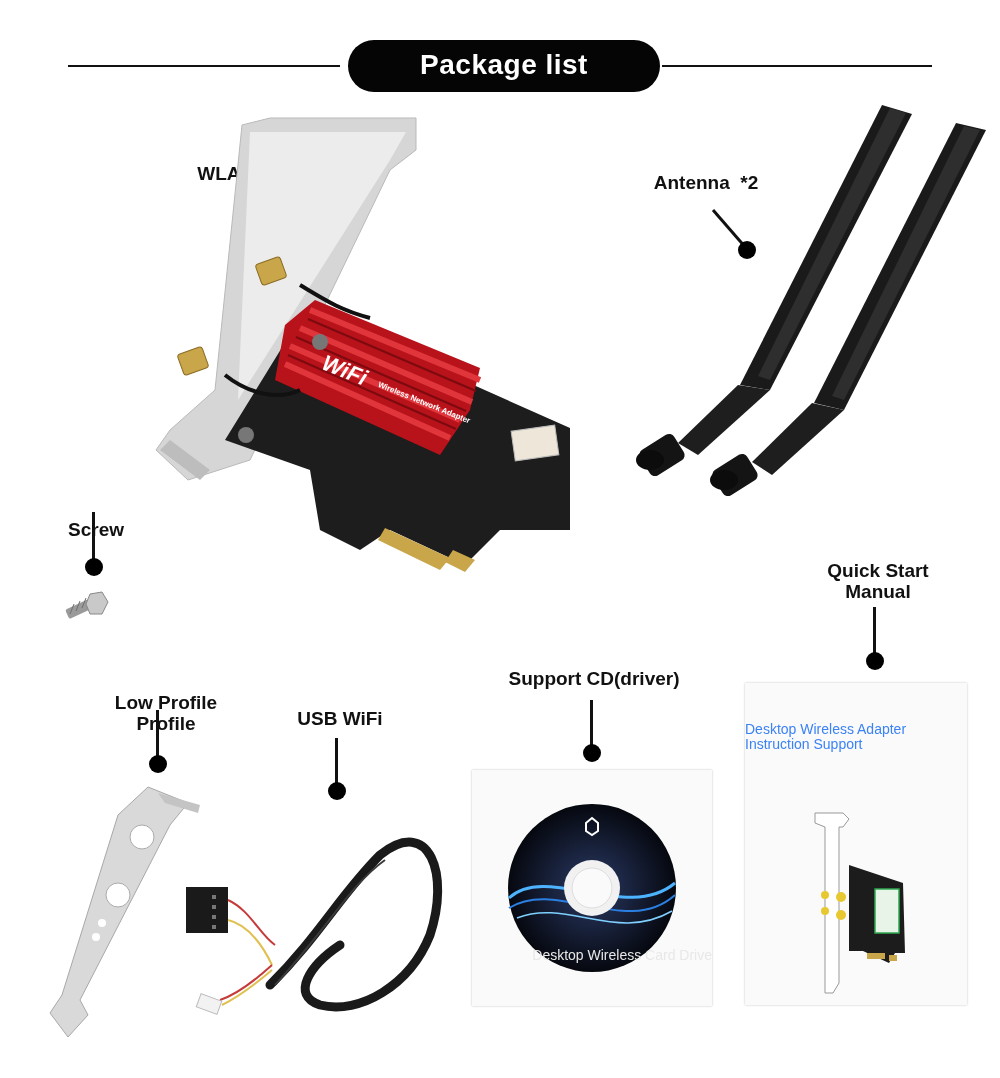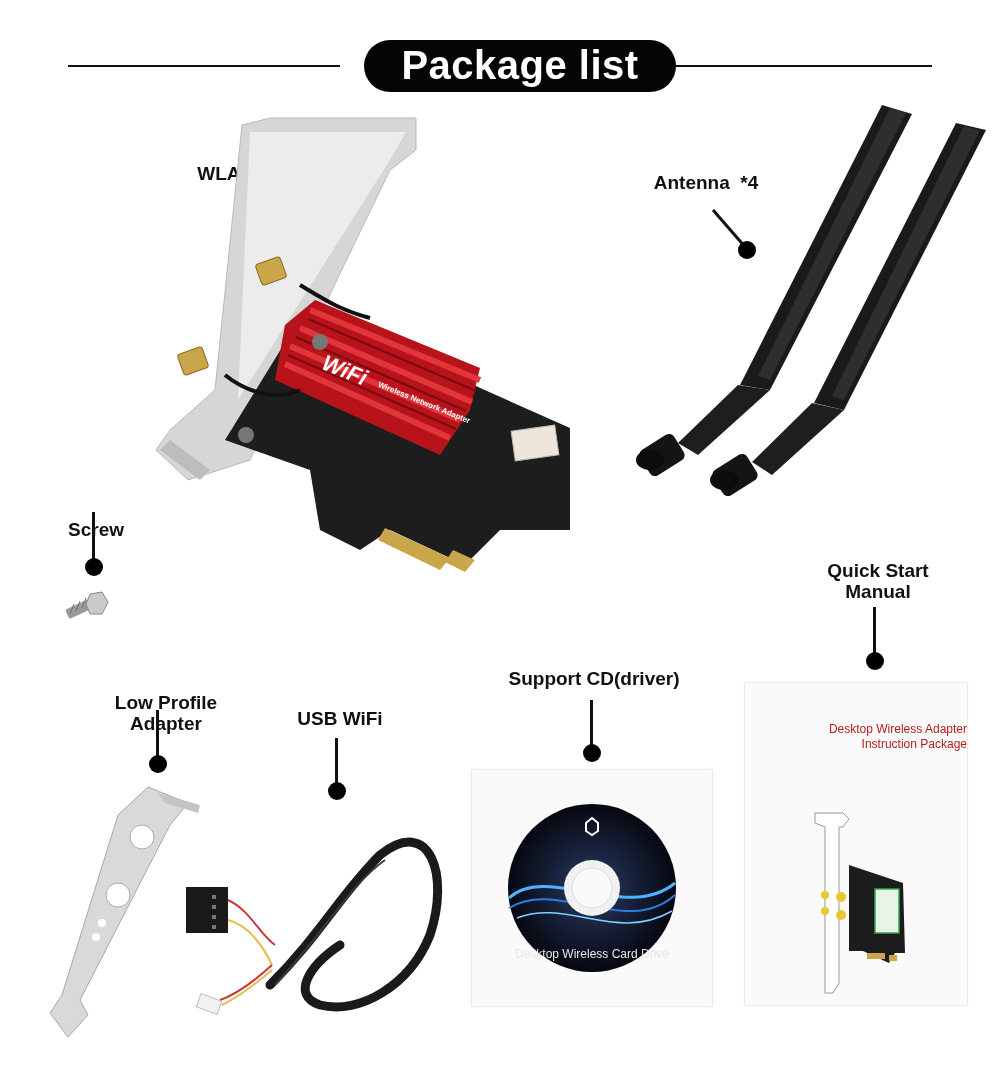--- a/index.html
+++ b/index.html
@@ -1,26 +1,26 @@
 <!DOCTYPE html>
 <html><head>
 <meta charset="utf-8">
 <style>
   html,body{margin:0;padding:0;background:#ffffff;}
   body{width:1000px;height:1078px;position:relative;overflow:hidden;font-family:"Liberation Sans","DejaVu Sans",sans-serif;}
   .abs{position:absolute;}
   .rule{position:absolute;height:2px;background:#111;top:65px;}
-  .title-pill{position:absolute;left:364px;top:40px;width:312px;height:52px;background:#050505;border-radius:26px;color:#fff;font-weight:bold;font-size:40px;text-align:center;line-height:50px;letter-spacing:0.5px;}
+  .title-pill{position:absolute;left:348px;top:40px;width:312px;height:52px;background:#050505;border-radius:26px;color:#fff;font-weight:bold;font-size:28px;text-align:center;line-height:50px;letter-spacing:0.5px;}
   .label{position:absolute;font-weight:bold;color:#111;font-size:19px;text-align:center;line-height:21px;white-space:nowrap;}
   .stem{position:absolute;width:3px;background:#111;}
   .dot{position:absolute;width:18px;height:18px;border-radius:50%;background:#000;}
   svg{position:absolute;overflow:visible;}
   .paper{position:absolute;background:#fafafa;box-shadow:0 0 2px rgba(0,0,0,.25);}
-  .manual-text{position:absolute;width:100%;text-align:right;font-size:12px;color:#b91c1c;line-height:15px;}
-  .cd-text{position:absolute;width:100%;text-align:center;font-size:12px;color:#e8e8e8;}
+  .manual-text{position:absolute;width:100%;text-align:left;font-size:14px;color:#3b82f6;line-height:15px;}
+  .cd-text{position:absolute;width:100%;text-align:right;font-size:14px;color:#e8e8e8;}
 </style>
 </head>
 <body>
 
 <div class="rule" style="left:68px;width:272px;"></div>
 <div class="rule" style="left:662px;width:270px;"></div>
 <div class="title-pill">Package list</div>
 
 <div class="label" style="left:190px;top:163px;width:120px;">WLAN Card</div>
 <div class="stem" style="left:246px;top:205px;height:50px;"></div>
@@ -63,21 +63,21 @@
     <path d="M160,175 C185,190 200,200 230,208" stroke="#111" stroke-width="4" fill="none"></path>
     <path d="M85,265 C110,285 140,290 160,280" stroke="#111" stroke-width="4" fill="none"></path>
 
     <circle cx="180" cy="232" r="8" fill="#777"></circle>
     <circle cx="106" cy="325" r="8" fill="#777"></circle>
   </svg>
   <div class="abs" style="left:188px;top:240px;color:#fff;font-size:22px;font-weight:bold;font-style:italic;transform:rotate(22deg);transform-origin:left top;">WiFi</div>
   <div class="abs" style="left:240px;top:270px;color:#fff;font-size:8px;font-weight:bold;transform:rotate(22deg);transform-origin:left top;white-space:nowrap;">Wireless Network Adapter</div>
 </div>
 
-<div class="label" style="left:646px;top:172px;width:120px;white-space:pre;">Antenna  *4</div>
+<div class="label" style="left:646px;top:172px;width:120px;white-space:pre;">Antenna  *2</div>
 <svg width="60" height="60" style="left:710px;top:205px;">
   <line x1="3" y1="5" x2="36" y2="43" stroke="#111" stroke-width="3"></line>
   <circle cx="37" cy="45" r="9" fill="#000"></circle>
 </svg>
 
 <div class="abs" style="left:620px;top:100px;width:380px;height:400px;">
   <svg width="380" height="400" viewBox="0 0 380 400">
     <g>
       <polygon points="262,5 292,14 150,290 120,285" fill="#1a1a1a"></polygon>
       <polygon points="270,8 286,13 150,280 138,276" fill="#2e2e2e"></polygon>
@@ -103,21 +103,21 @@
   <g stroke="#6f6f6f" stroke-width="1">
       <line x1="8" y1="26" x2="12" y2="16"></line>
       <line x1="14" y1="23" x2="18" y2="13"></line>
       <line x1="20" y1="20" x2="24" y2="10"></line>
     </g>
   <polygon points="28,6 40,4 46,14 40,26 28,26 24,16" fill="#c9c9c9" stroke="#888"></polygon>
 </svg>
 
 <div class="label" style="left:96px;top:660px;width:140px;margin-top:32px;">
   <div>Low Profile</div>
-  <div>Adapter</div>
+  <div>Profile</div>
 </div>
 <div class="stem" style="left:156px;top:710px;height:50px;"></div>
 <div class="dot" style="left:149px;top:755px;"></div>
 <svg width="180" height="260" style="left:40px;top:775px;">
   <polygon points="108,12 148,28 130,50 40,225 48,240 28,262 10,238 22,220 78,40" fill="#d9d9d9" stroke="#a8a8a8"></polygon>
   <polygon points="118,18 160,30 158,38 125,28" fill="#c4c4c4"></polygon>
   <circle cx="102" cy="62" r="12" fill="#fff" stroke="#aaa"></circle>
   <circle cx="78" cy="120" r="12" fill="#fff" stroke="#aaa"></circle>
   <circle cx="62" cy="148" r="4" fill="#fff"></circle>
   <circle cx="56" cy="162" r="4" fill="#fff"></circle>
@@ -166,21 +166,21 @@
 </div>
 
 <div class="label" style="left:808px;top:560px;width:140px;">
   <div>Quick Start</div>
   <div>Manual</div>
 </div>
 <div class="stem" style="left:873px;top:607px;height:50px;"></div>
 <div class="dot" style="left:866px;top:652px;"></div>
 <div class="paper" style="left:745px;top:683px;width:222px;height:322px;">
   <div class="manual-text" style="top:39px;">Desktop Wireless Adapter</div>
-  <div class="manual-text" style="top:54px;">Instruction Package</div>
+  <div class="manual-text" style="top:54px;">Instruction Support</div>
   <svg width="130" height="200" style="left:58px;top:120px;">
     <polygon points="12,10 40,10 46,16 40,24 36,24 36,180 30,190 22,190 22,24 12,20" fill="#fff" stroke="#999"></polygon>
     <polygon points="46,62 100,80 102,150 92,150 86,160 60,148 46,148" fill="#1c1c1c"></polygon>
     <rect x="72" y="86" width="24" height="44" fill="#e8f4e8" stroke="#2fa84f" stroke-width="1.5"></rect>
     <g fill="#e8c830">
       <circle cx="22" cy="92" r="4"></circle>
         <circle cx="22" cy="108" r="4"></circle>
       <circle cx="38" cy="94" r="5"></circle>
         <circle cx="38" cy="112" r="5"></circle>
     </g>

